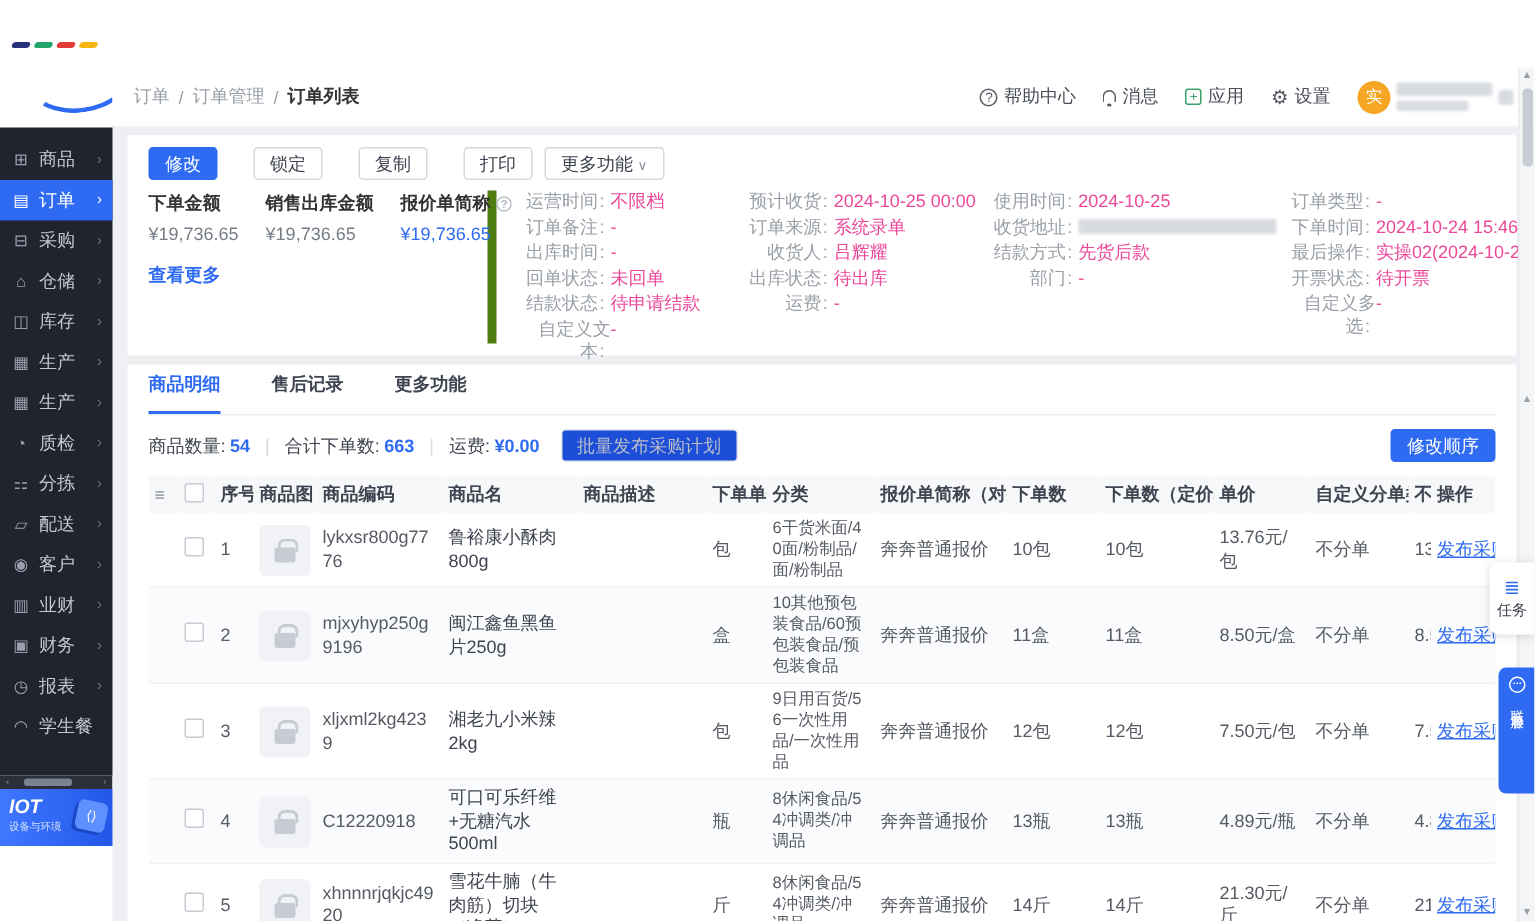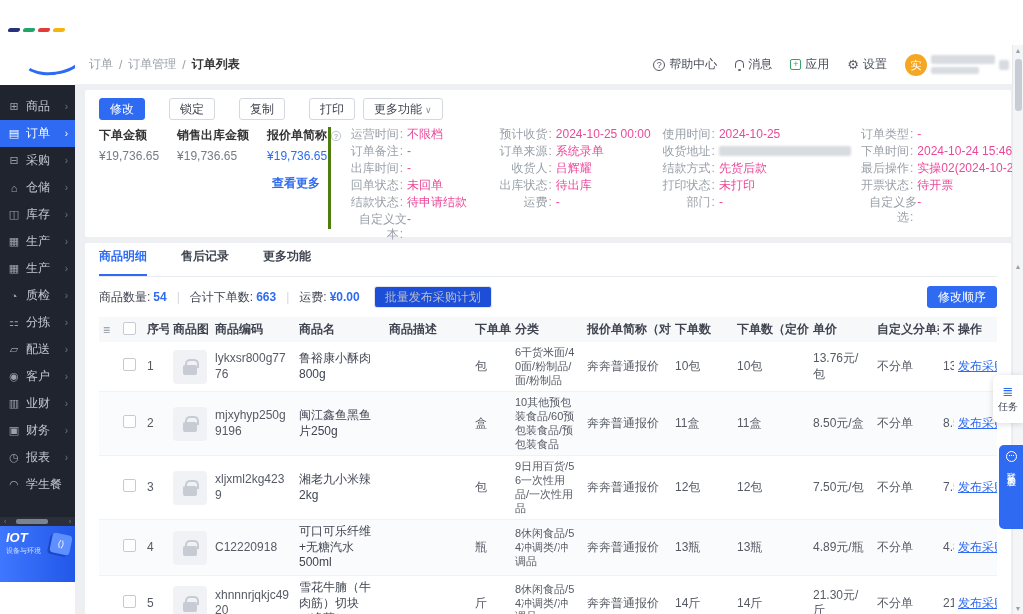--- a/index.html
+++ b/index.html
@@ -23,21 +23,21 @@
   .sidebar{background:#20242f;height:432px;padding-top:8px;position:relative}
   .side-item{height:27px;display:flex;align-items:center;padding:0 7px;color:#c3c7d1;cursor:pointer}
   .side-item .s-icon{width:14px;font-size:11px;color:#9aa0ad;margin-right:5px;text-align:center}
   .side-item .s-label{flex:1;font-size:12px}
   .side-item .s-chev{font-size:10px;color:#6d7380}
   .side-item.active{background:#2e6bf2;color:#fff}
   .side-item.active .s-icon,.side-item.active .s-chev{color:#fff}
   .side-hscroll{height:9px;background:#2a2f3a;display:flex;align-items:center;padding:0 4px}
   .side-hscroll .arr{color:#788093;font-size:7px;line-height:9px}
   .side-hscroll .thumb{height:5px;width:32px;background:#7b8292;border-radius:2px;margin-left:10px;margin-right:auto}
-  .iot-banner{height:56px;background:linear-gradient(90deg,#3f77ff,#2257e8);color:#fff;padding:4px 6px;position:relative;overflow:hidden}
+  .iot-banner{height:38px;background:linear-gradient(90deg,#3f77ff,#2257e8);color:#fff;padding:4px 6px;position:relative;overflow:hidden}
   .iot-title{font-size:13px;font-weight:bold;font-style:italic}
   .iot-sub{font-size:7px;color:#cfe0ff;margin-top:1px}
   .iot-cube{position:absolute;right:4px;top:8px;width:20px;height:20px;background:#5e90ff;border-radius:4px;transform:rotate(12deg);display:flex;align-items:center;justify-content:center;color:#fff;font-size:9px;box-shadow:-2px 2px 0 #1b47c4}
   .side-rest{flex:1;background:#fff}
 
   
   .app-header{height:40px;background:#fff;border-bottom:1px solid #eef0f3;display:flex;align-items:center;padding:0 14px}
   .breadcrumb{display:flex;align-items:center;gap:6px;color:#9aa0a8}
   .breadcrumb .crumb{cursor:pointer}
   .breadcrumb .crumb.current{color:#333;font-weight:bold}
@@ -63,27 +63,27 @@
   .order-info{flex:1;display:flex;justify-content:center;gap:70px}
   .oi-label{font-weight:bold;color:#333}
   .oi-value{color:#333}
   .status-tag{color:#2e6bf2;margin-left:8px}
   .status-tag::before{content:"•";margin-right:3px}
   .order-actions{display:flex;gap:24px}
   .btn{height:22px;padding:0 10px;border:1px solid #d4d8e0;border-radius:3px;background:#fff;color:#3f4450;font-size:12px;line-height:20px;cursor:pointer}
   .btn.primary{background:#2e6bf2;border-color:#2e6bf2;color:#fff}
   .btn .chev{font-size:9px;margin-left:3px;color:#8a8f99}
   .order-body{display:flex;margin-top:6px}
-  .stats{width:232px;border-right:3px solid #4d7c0f;padding-right:8px;display:flex;flex-direction:column}
+  .stats{width:232px;border-right:6px solid #4d7c0f;padding-right:8px;display:flex;flex-direction:column}
   .stats-row{display:flex;gap:18px}
   .stat-label{font-weight:bold;color:#333;white-space:nowrap;display:flex;align-items:center;gap:3px}
   .stat-label .circle-q{border-color:#b3b8c2;color:#b3b8c2;transform:scale(.85)}
   .stat-value{color:#767c86;margin-top:5px}
   .stat-value.accent{color:#2e6bf2}
-  .view-more{margin-top:12px;text-align:right;color:#2e6bf2;font-weight:bold;cursor:pointer}
+  .view-more{margin-top:12px;color:#2e6bf2;font-weight:bold;cursor:pointer}
   .details{flex:1;display:grid;grid-template-columns:21% 23% 28% 28%;padding-left:10px}
   .fields{display:flex;flex-direction:column}
   .field{display:flex;height:15px;line-height:15px;margin-bottom:2px}
   .field-label{width:66px;text-align:right;color:#9aa0a8;flex:none}
   .field-label::after{content:":";margin:0 4px 0 1px}
   .field-value{color:#ec4899;white-space:nowrap;overflow:hidden}
   .field-value.blurred{width:150px;height:10px;margin-top:2px;background:#d8dbe0;border-radius:2px;filter:blur(1.2px)}
 
   
   .tabs-panel{flex:1;min-height:0;display:flex;flex-direction:column;padding:0 14px}
@@ -394,24 +394,20 @@
                   <span class="field-label">使用时间</span>
                   <span class="field-value">2024-10-25</span>
                 </div>
                 <div class="field">
                   <span class="field-label">收货地址</span>
                   <span class="field-value blurred"></span>
                 </div>
                 <div class="field">
                   <span class="field-label">结款方式</span>
                   <span class="field-value">先货后款</span>
-                </div>
-                <div class="field">
-                  <span class="field-label">打印状态</span>
-                  <span class="field-value">未打印</span>
                 </div>
                 <div class="field">
                   <span class="field-label">部门</span>
                   <span class="field-value">-</span>
                 </div>
               </div>
             <div class="fields">
 
             <div class="field">
                   <span class="field-label">订单类型</span>

